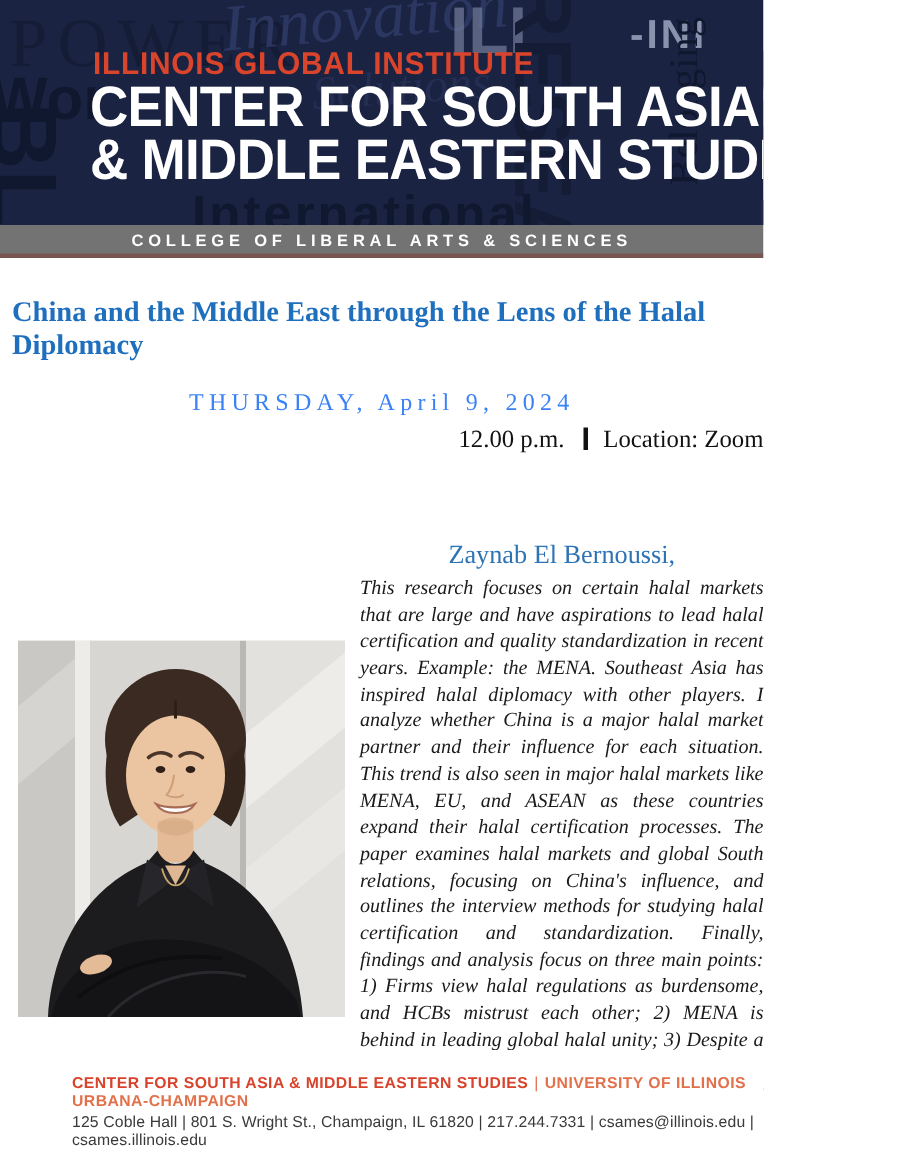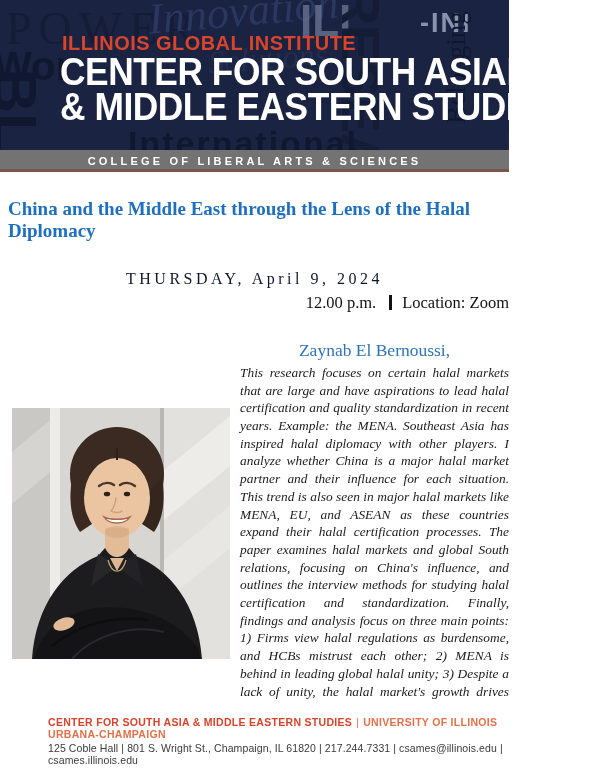--- a/index.html
+++ b/index.html
@@ -46,28 +46,28 @@
 
   
   .college-bar{height:22px;background:#737373;text-align:center;
                box-shadow:inset 0 -3px 0 rgba(130,30,15,.35);}
   .college-bar span{font-family:"Liberation Sans",sans-serif;font-weight:700;font-size:11px;
                line-height:22px;color:#ffffff;letter-spacing:3.2px;}
 
   
   .event-title{margin:26px 8px 0;text-align:left;font-weight:700;font-size:19px;
                color:#1F6FBF;}
-  .event-date{margin-top:28px;text-align:center;font-size:16px;color:#0f172a;
+  .event-date{margin-top:18px;text-align:center;font-size:16px;color:#3b82f6;
                letter-spacing:3.5px;}
   .event-when{margin-top:5px;text-align:right;font-size:16.5px;color:#121212;}
   .vbar{display:inline-block;width:3px;height:15px;background:#121212;
                margin:0 10px 0 13px;vertical-align:-2px;}
 
   
-  .main-row{display:flex;margin-top:27px;padding:0 0 0 12px;}
+  .main-row{display:flex;margin-top:56px;padding:0 0 0 12px;}
   .col-left{flex:none;width:218px;padding-top:68px;}
   .col-right{flex:1;padding-left:10px;max-width:354px;}
   .speaker-name{text-align:center;font-size:17.5px;line-height:1.25;color:#2E74B5;}
   .speaker-title{text-align:center;font-size:13.5px;line-height:1.32;color:#2E74B5;
                margin-top:1px;}
   .abstract{margin-top:2px;text-align:justify;font-size:13.4px;line-height:17.7px;
                color:#1A1A1A;font-style:italic;}
 
   
   .footer{position:absolute;left:0;right:0;bottom:0;height:76px;background:#ffffff;}

